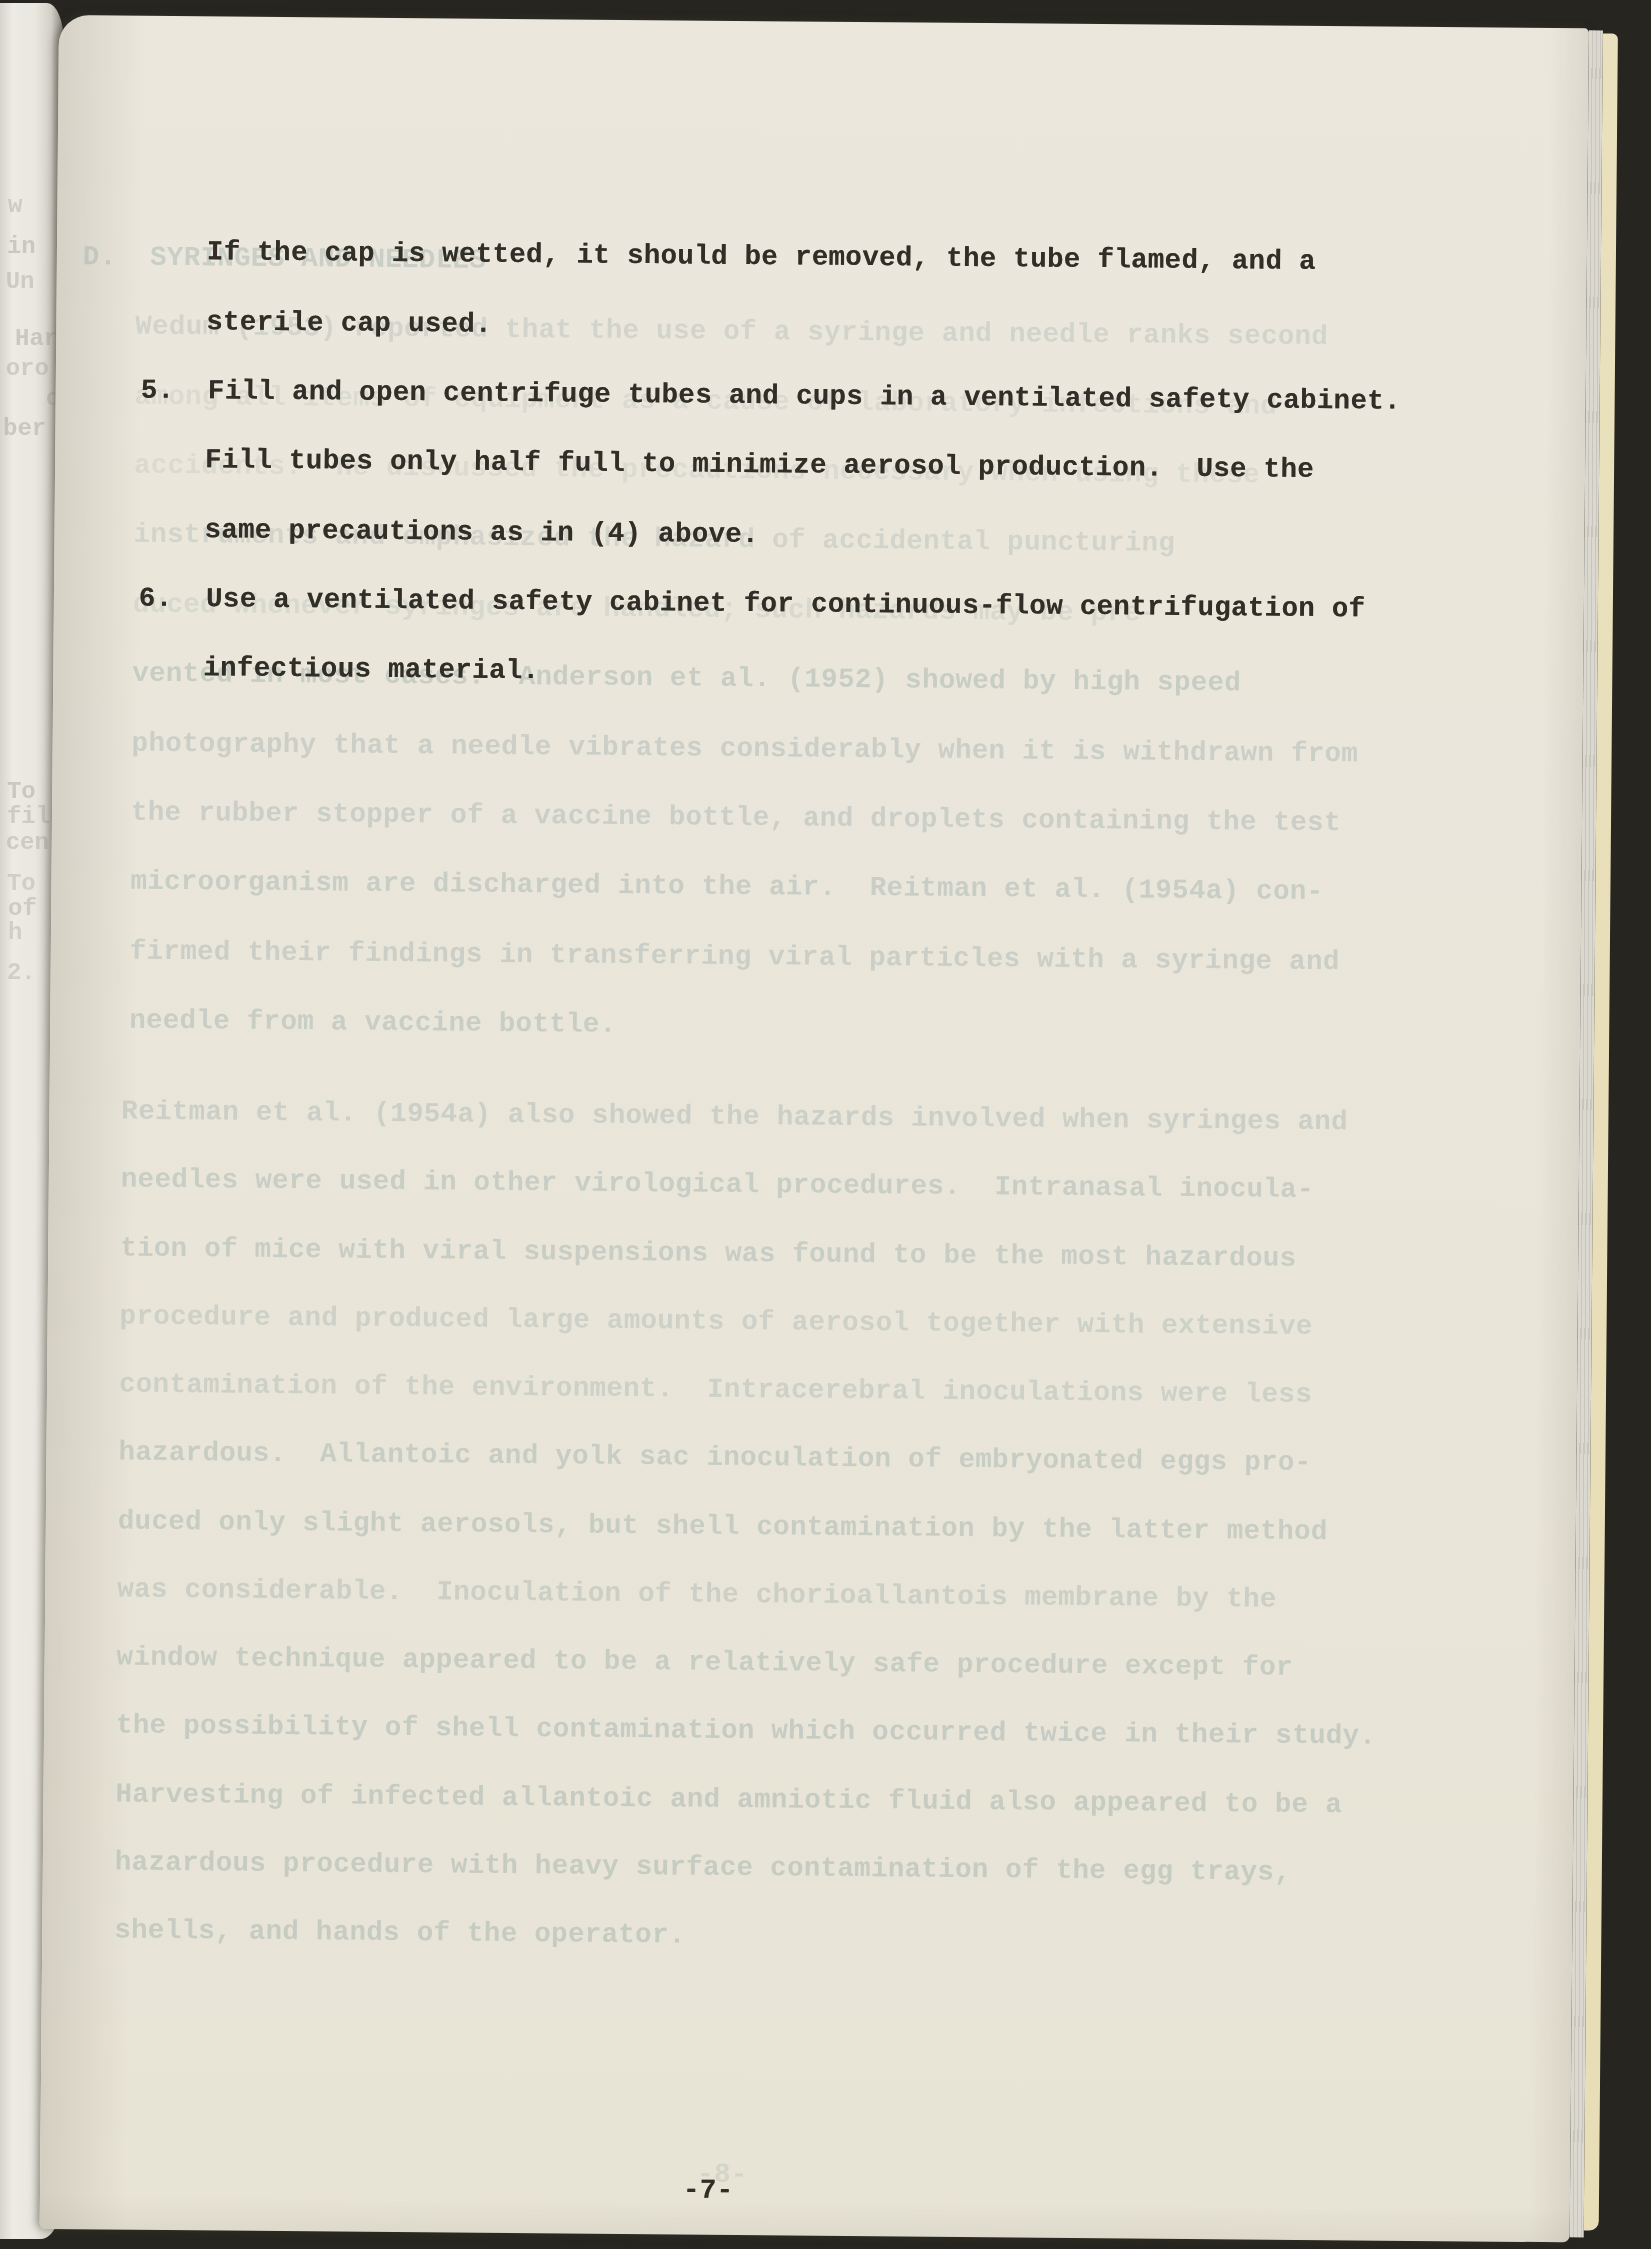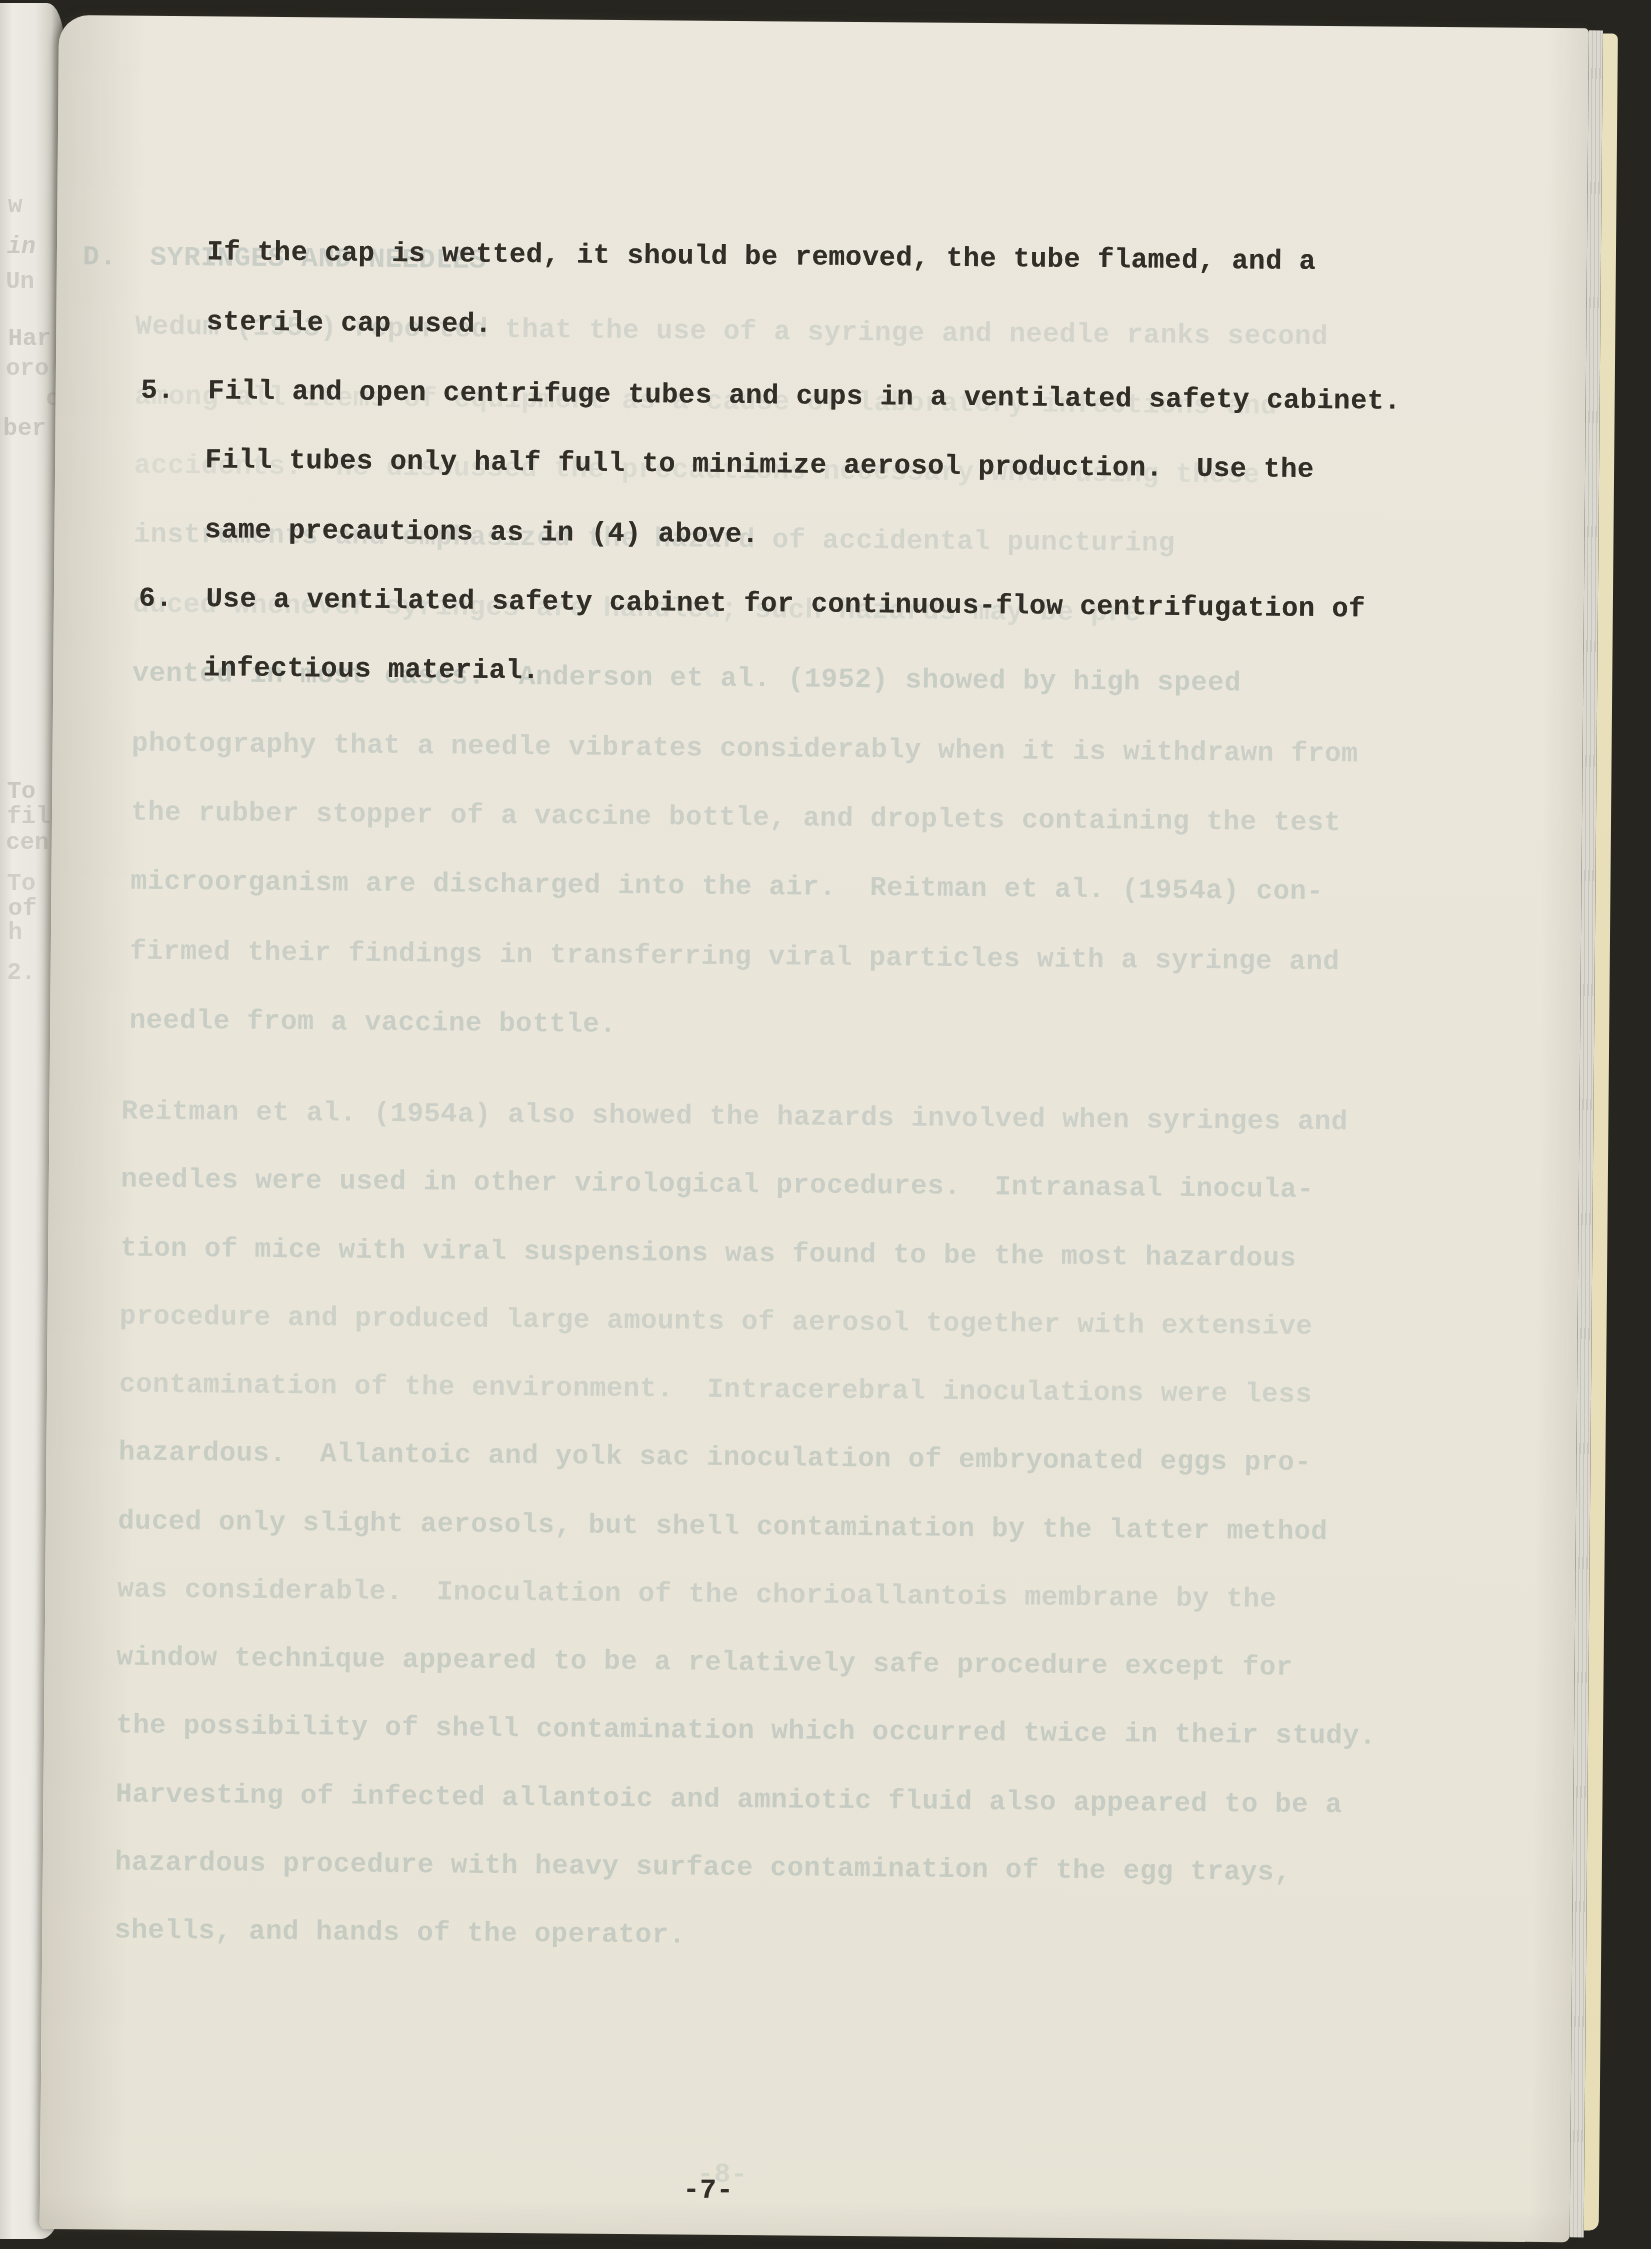--- a/index.html
+++ b/index.html
@@ -53,23 +53,23 @@
     font-weight:700;font-size:24px;color:#aaa8a0;
   }
 </style>
 </head>
 <body>
 
 <div class="scan">
   <div class="facing-edge">
     <div class="layer" id="edge-layer">
         <div class="line edge-frag" style="left: 8px; top: 189px; opacity: 0.45;">w</div>
-        <div class="line edge-frag" style="left: 6.9px; top: 230px; opacity: 0.5; font-style: italic;">in</div>
+        <div class="line edge-frag" style="left: 6.9px; top: 230px; opacity: 0.5;">in</div>
         <div class="line edge-frag" style="left: 5.7px; top: 265px; opacity: 0.45; text-align: center;">Un</div>
-        <div class="line edge-frag" style="left: 8px; top: 322px; opacity: 0.5;">Har</div>
+        <div class="line edge-frag" style="left: 15px; top: 322px; opacity: 0.5;">Har</div>
         <div class="line edge-frag" style="left: 5.7px; top: 352px; opacity: 0.45;">oro</div>
         <div class="line edge-frag" style="left: 5.7px; top: 382px; opacity: 0.45; margin-left: 40px;">cur</div>
         <div class="line edge-frag" style="left: 3px; top: 412px; opacity: 0.5;">ber</div>
         <div class="line edge-frag" style="left: 6.9px; top: 775px; opacity: 0.5;">To</div>
         <div class="line edge-frag" style="left: 6.9px; top: 800px; opacity: 0.45;">fil</div>
         <div class="line edge-frag" style="left: 5.7px; top: 826px; opacity: 0.45;">cen</div>
         <div class="line edge-frag" style="left: 6.9px; top: 867px; opacity: 0.4;">To</div>
         <div class="line edge-frag" style="left: 8px; top: 892px; opacity: 0.45;">of</div>
         <div class="line edge-frag" style="left: 8px; top: 916px; opacity: 0.4;">h</div>
         <div class="line edge-frag" style="left: 6.9px; top: 956px; opacity: 0.4;">2.</div>

